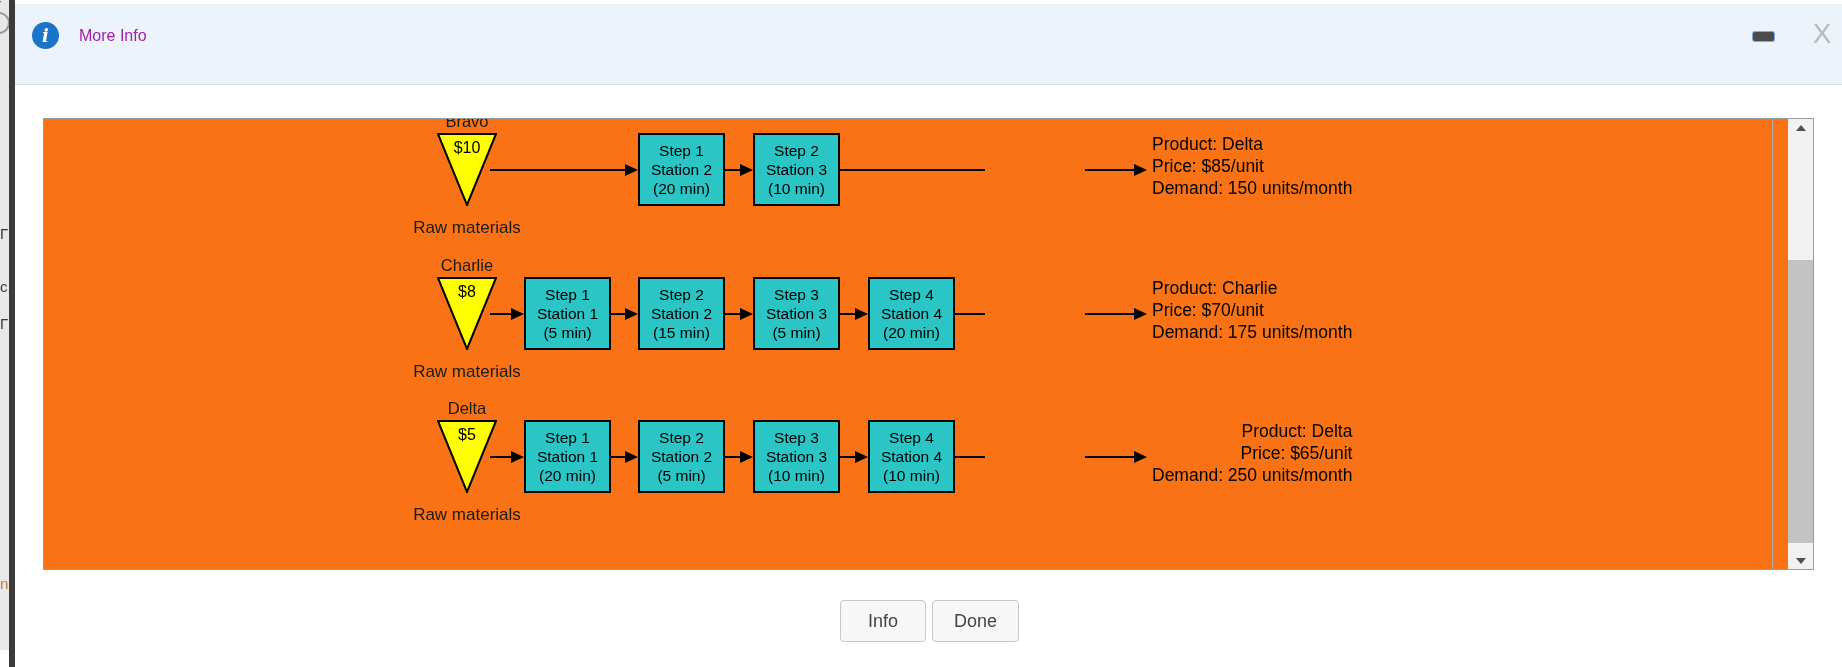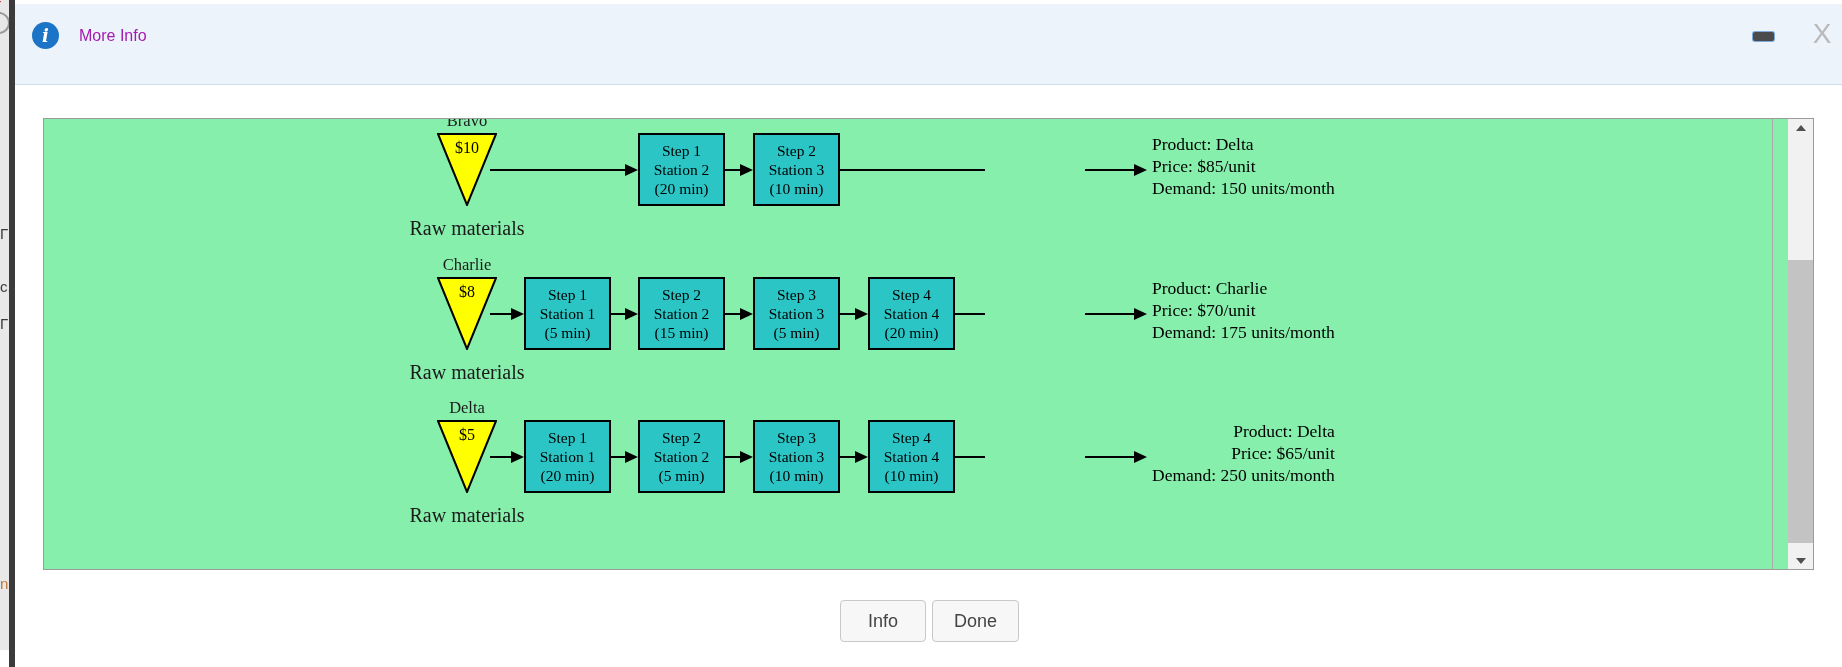--- a/index.html
+++ b/index.html
@@ -19,27 +19,27 @@
 
   
   .modal{position:absolute; left:15px; top:0; width:1827px; height:667px; background:#fff;}
   .mheader{position:absolute; left:0; top:4px; width:100%; height:80px; background:var(--headerbg); border-bottom:1px solid #cdddee;}
   .info-icon{position:absolute; left:17px; top:18px; width:27px; height:27px; border-radius:50%; background:var(--iconblue); color:#fff; text-align:center; line-height:27px; font-family:"DejaVu Serif", serif; font-weight:bold; font-style:italic; font-size:18px;}
   .mtitle{position:absolute; left:64px; top:23px; font-size:16px; color:#a21caf;}
   .minbtn{position:absolute; left:1738px; top:28px; width:21px; height:9px; background:#4b4b4b; border-radius:2px; box-shadow:0 0 0 1px #7da9dd; cursor:pointer;}
   .closebtn{position:absolute; left:1792px; top:13px; width:30px; height:34px; color:#b9b9b9; font-size:28px; line-height:34px; text-align:center; cursor:pointer;}
 
   
-  .panel{position:absolute; left:28px; top:118px; width:1771px; height:452px; border:1px solid #9b9b9b; background:#86efac; box-sizing:border-box;font-family:Liberation Serif, serif;}
+  .panel{position:absolute; left:28px; top:118px; width:1771px; height:452px; border:1px solid #9b9b9b; background:#f97316; box-sizing:border-box;}
   .diagram{position:absolute; left:0; top:0; right:0; bottom:0; overflow:hidden;}
   .dline{position:absolute; height:2px; background:#000;}
   .dhead{position:absolute; width:0; height:0; border-top:6px solid transparent; border-bottom:6px solid transparent; border-left:13px solid #000;}
   .dbox{position:absolute; width:87px; height:73px; background:var(--teal); border:2px solid #000; box-sizing:border-box; display:flex; flex-direction:column; justify-content:center; align-items:center; font-size:15.5px; line-height:19px; color:#000; text-align:center;}
   .dlabel{position:absolute; width:140px; text-align:center; font-size:16.5px; color:#1a1a1a; height:20px; line-height:20px;}
-  .draw{position:absolute; width:180px; text-align:center; font-size:20px; color:#1a1a1a; height:20px; line-height:20px;}
+  .draw{position:absolute; width:180px; text-align:center; font-size:17px; color:#1a1a1a; height:20px; line-height:20px;}
   .dcost{position:absolute; width:60px; text-align:center; font-size:16px; color:#000;}
   .dinfo{position:absolute; font-size:17.5px; line-height:22px; color:#000; white-space:nowrap;}
   .dtri{position:absolute; width:60px; height:73px;}
 
   
   .vline{position:absolute; left:1728px; top:0; bottom:0; width:1px; background:#ababab;}
   .sbar{position:absolute; right:0; top:0; bottom:0; width:25px; background:#f1f1f1;}
   .sbtn{position:absolute; left:0; width:25px; height:17px; display:flex; align-items:center; justify-content:center; cursor:pointer;}
   .sbtn.up{top:0;} .sbtn.down{bottom:0;}
   .tri-up{width:0;height:0;border-left:5px solid transparent;border-right:5px solid transparent;border-bottom:6px solid #4f4f4f;}

